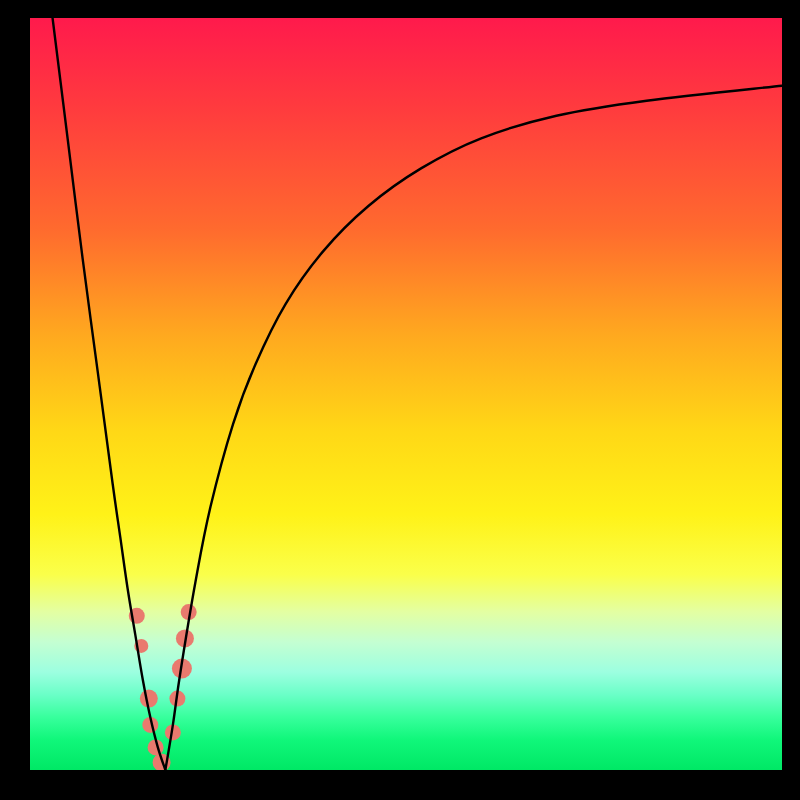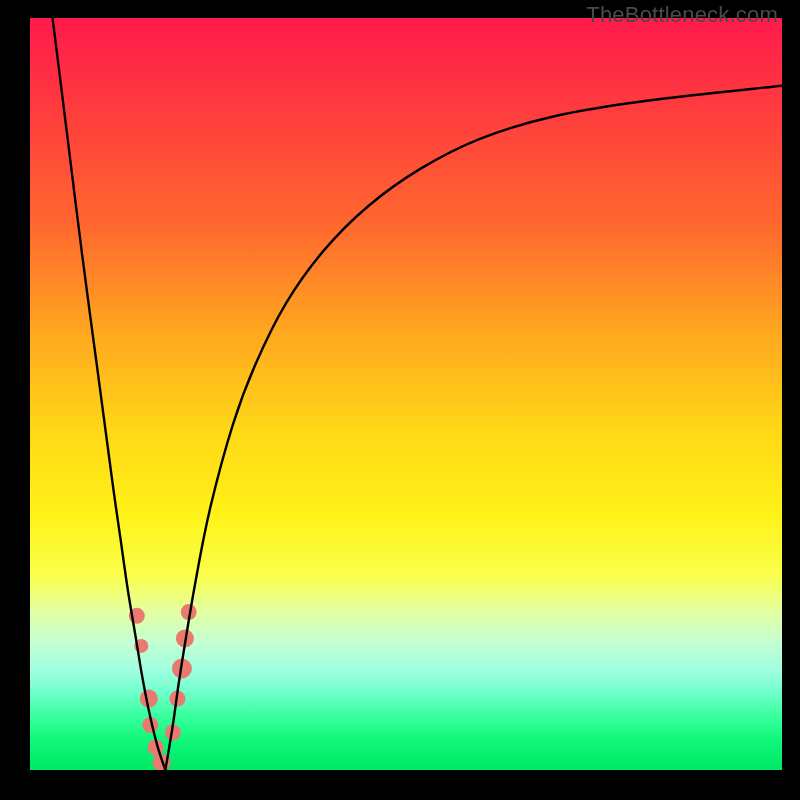--- a/index.html
+++ b/index.html
@@ -75,14 +75,13 @@
           <circle cx="142.88" cy="714.4" r="8" fill="#e97a6e"></circle>
           <circle cx="147.392" cy="680.56" r="8" fill="#e97a6e"></circle>
           <circle cx="151.904" cy="650.48" r="10" fill="#e97a6e"></circle>
           <circle cx="154.912" cy="620.4" r="9" fill="#e97a6e"></circle>
           <circle cx="158.67200000000003" cy="594.08" r="8" fill="#e97a6e"></circle>
         </g>
       <path id="left-branch-path" fill="none" stroke="#000" stroke-width="2.4" stroke-linecap="round" d="M 22.56 0 C 25.2672 21.65760000000001, 32.1856 77.00480000000005, 37.6 120.32000000000005 C 43.0144 163.63520000000005, 47.22560000000001 198.6784, 52.64000000000001 240.64 C 58.05440000000001 282.60159999999996, 62.26559999999999 312.832, 67.67999999999999 353.44 C 73.0944 394.048, 78.6592 436.4608, 82.72 466.24 C 86.7808 496.0192, 87.5328 499.9296, 90.24 518.88 C 92.9472 537.8303999999999, 95.0528 553.9232, 97.76 571.52 C 100.4672 589.1168, 102.57280000000002 600.3968, 105.28000000000002 616.64 C 107.98720000000002 632.8832, 110.0928 646.8704, 112.8 661.76 C 115.5072 676.6496, 117.61280000000001 687.1776, 120.32000000000001 699.36 C 123.02720000000001 711.5424, 125.1328 719.9648000000001, 127.84 729.44 C 130.5472 738.9152, 134.00639999999999 747.9392, 135.35999999999999 752"></path>
       <path id="right-branch-path" fill="none" stroke="#000" stroke-width="2.4" stroke-linecap="round" d="M 135.35999999999999 752 C 136.71359999999999 743.8784, 140.1728 724.4768, 142.88 706.88 C 145.5872 689.2832, 146.3392 679.9584, 150.4 654.24 C 154.4608 628.5216, 160.0256 593.7792, 165.44 564 C 170.8544 534.2208, 173.712 517.2256, 180.48 488.8 C 187.248 460.37440000000004, 194.91840000000002 431.7984, 203.04000000000002 406.08 C 211.16160000000002 380.36159999999995, 216.1248 367.57759999999996, 225.6 345.91999999999996 C 235.0752 324.26239999999996, 243.4976 306.06399999999996, 255.68 285.76 C 267.86240000000004 265.456, 278.3904 250.7168, 293.28000000000003 233.12 C 308.16960000000006 215.5232, 320.80320000000006 202.8896, 338.40000000000003 188 C 355.9968 173.1104, 370.73600000000005 162.58239999999998, 391.04 150.39999999999998 C 411.344 138.21759999999998, 426.8352 129.79520000000005, 451.2 120.32000000000005 C 475.5648 110.84480000000005, 496.6208 104.52799999999999, 526.4 97.75999999999999 C 556.1791999999999 90.99199999999999, 576.0319999999999 88.13440000000003, 616.64 82.72000000000003 C 657.248 77.30560000000003, 727.6351999999999 70.38719999999996, 752 67.67999999999995"></path>
     </svg>
   </div>
-  <div class="watermark">TheBottleneck.com</div>
 </div>
 
 </body></html>

